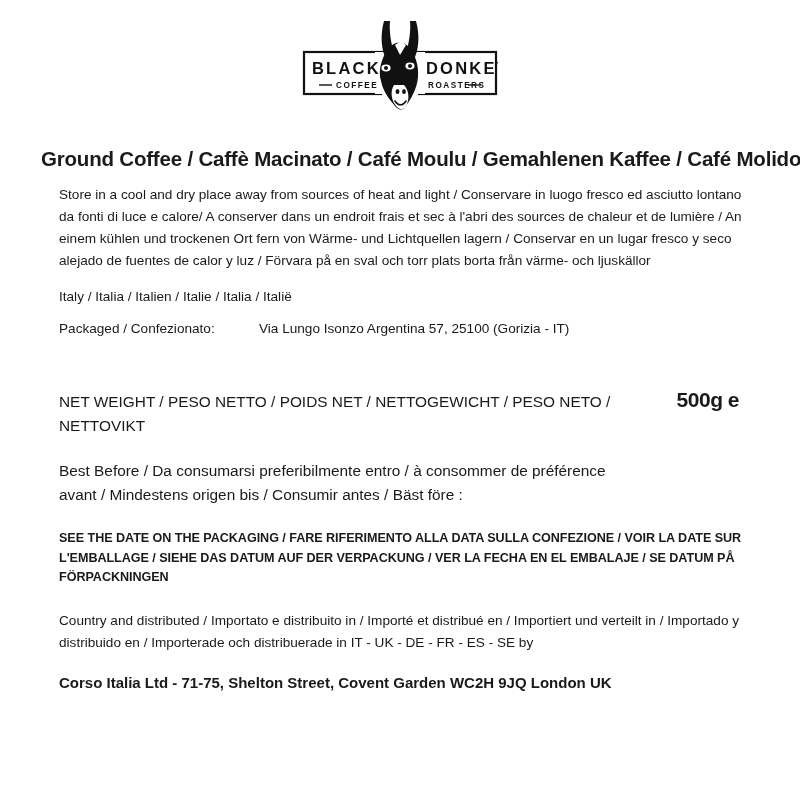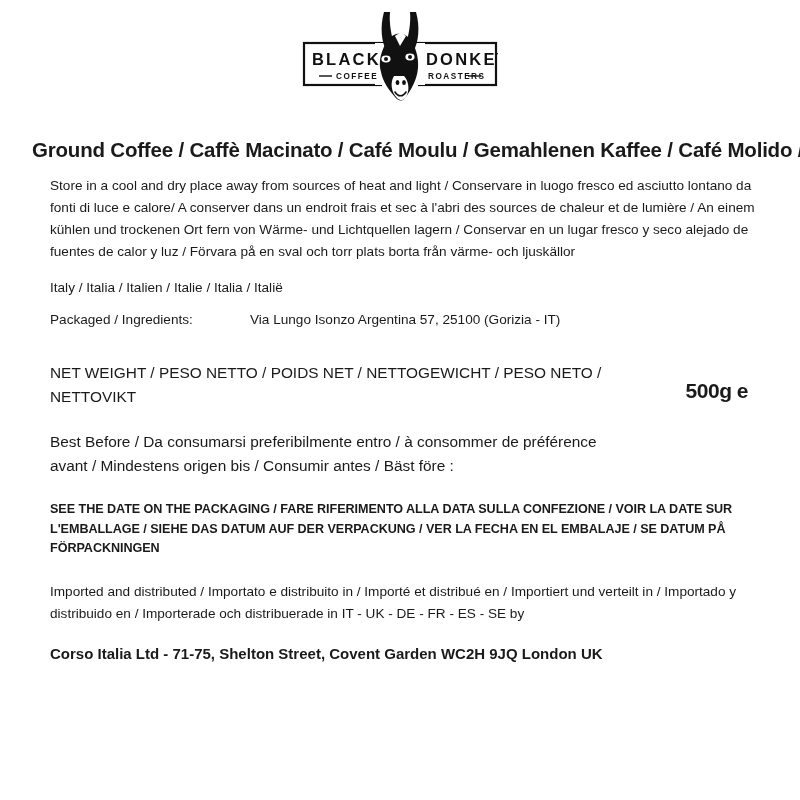--- a/index.html
+++ b/index.html
@@ -12,21 +12,21 @@
     height: 800px;
     font-family: "Liberation Sans", sans-serif;
     color: #1a1a1a;
     overflow: hidden;
   }
   .page {
     position: relative;
     width: 800px;
     height: 800px;
     box-sizing: border-box;
-    padding: 4px;
+    padding: 13px;
   }
 
   
   .logo-area {
     width: 100%;
     height: 108px;
     display: flex;
     align-items: center;
     justify-content: center;
   }
@@ -75,20 +75,21 @@
     align-items: flex-start;
     justify-content: space-between;
     margin-left: 46px;
     margin-right: 48px;
     margin-top: 30px;
   }
   .net-label {
     font-size: 15.4px;
     line-height: 1.55;
     max-width: 560px;
+    margin-top: 20px;
   }
   .net-value {
     font-size: 21px;
     font-weight: bold;
     letter-spacing: -0.5px;
     white-space: nowrap;
     padding-top: 18px;
   }
 
   .caps-bold {
@@ -162,34 +163,34 @@
   <div class="title">Ground Coffee / Caffè Macinato / Café Moulu / Gemahlenen Kaffee / Café Molido / Malt Kaffe</div>
 
 
   <div class="section sp-26">
     <div class="txt">Store in a cool and dry place away from sources of heat and light / Conservare in luogo fresco ed asciutto lontano da fonti di luce e calore/ A conserver dans un endroit frais et sec à l'abri des sources de chaleur et de lumière / An einem kühlen und trockenen Ort fern von Wärme- und Lichtquellen lagern / Conservar en un lugar fresco y seco alejado de fuentes de calor y luz / Förvara på en sval och torr plats borta från värme- och ljuskällor</div>
   </div>
 
   <div class="section sp-26">
     <div class="txt sp-14">Italy / Italia / Italien / Italie / Italia / Italië</div>
     <div class="pkg-row sp-10">
-      <div class="pkg-key">Packaged / Ingredients:</div>
+      <div class="pkg-key">Packaged / Confezionato:</div>
       <div class="pkg-val">Via Lungo Isonzo Argentina 57, 25100 (Gorizia - IT)</div>
     </div>
   </div>
 
   <div class="net-row">
     <div class="net-label">NET WEIGHT / PESO NETTO / POIDS NET / NETTOGEWICHT / PESO NETO / NETTOVIKT</div>
     <div class="net-value">500g e</div>
   </div>
 
   <div class="section sp-22">
     <div class="net-label">Best Before / Da consumarsi preferibilmente entro / à consommer de préférence avant / Mindestens origen bis /  Consumir antes / Bäst före :</div>
     <div class="caps-bold sp-22">SEE THE DATE ON THE PACKAGING / FARE RIFERIMENTO ALLA DATA SULLA CONFEZIONE / VOIR LA DATE SUR L'EMBALLAGE / SIEHE DAS DATUM AUF DER VERPACKUNG / VER LA FECHA EN EL EMBALAJE / SE DATUM PÅ FÖRPACKNINGEN</div>
   </div>
 
   <div class="section sp-22">
-    <div class="txt">Imported and distributed / Importato e distribuito in / Importé et distribué en / Importiert und verteilt in / Importado y distribuido en / Importerade och distribuerade in IT - UK - DE - FR - ES - SE by</div>
+    <div class="txt">Country and distributed / Importato e distribuito in / Importé et distribué en / Importiert und verteilt in / Importado y distribuido en / Importerade och distribuerade in IT - UK - DE - FR - ES - SE by</div>
     <div class="company sp-18">Corso Italia Ltd - 71-75, Shelton Street, Covent Garden WC2H 9JQ London UK</div>
 
   </div>
 
 </div>
 
 </body></html>

